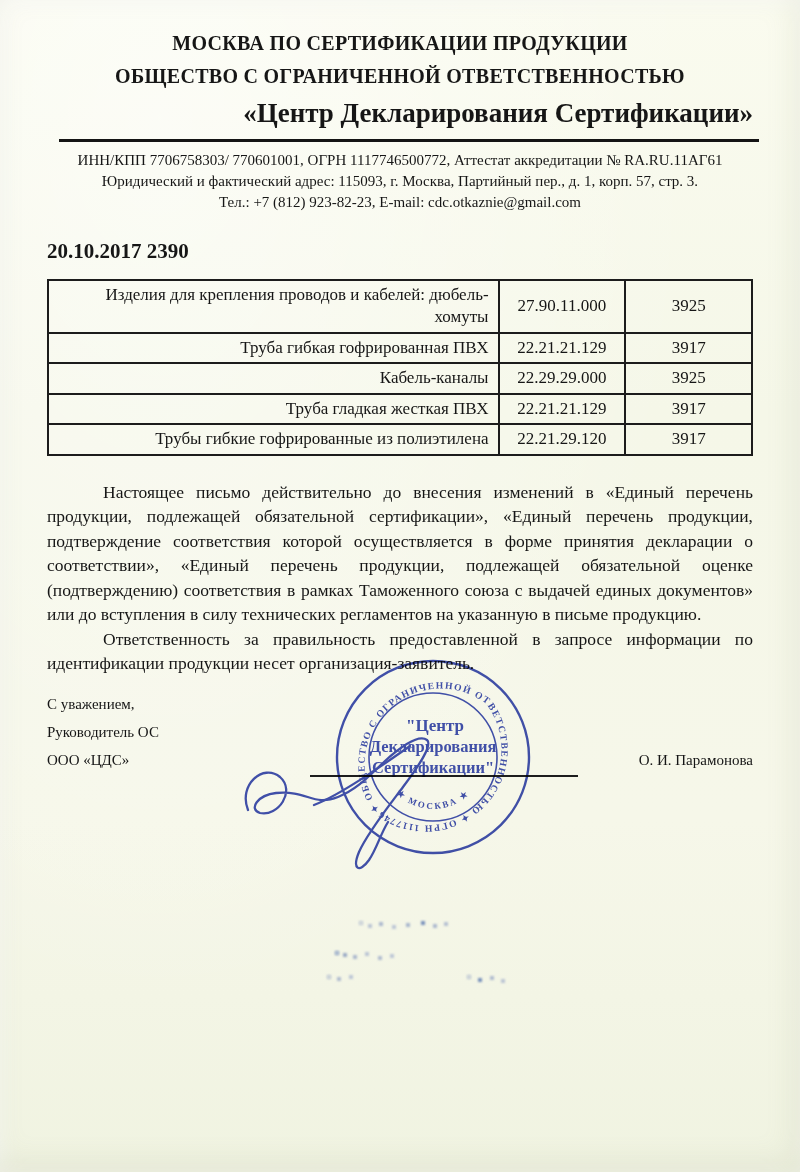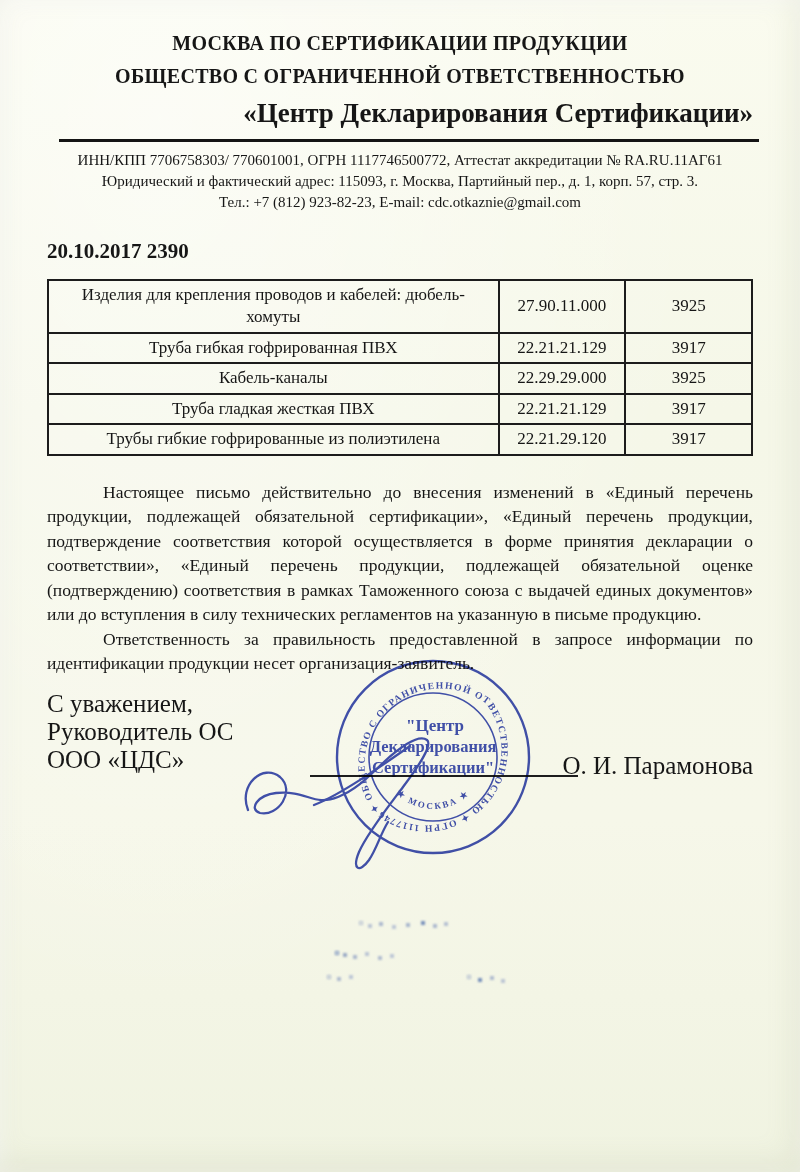--- a/index.html
+++ b/index.html
@@ -25,33 +25,33 @@
   .date-ref{ font-size:21px; font-weight:bold; margin-top:26px; }
 
   table.products{
     border-collapse:collapse;
     width:706px;
     margin-top:15px;
     font-size:17px;
   }
   table.products, table.products td{ border:2px solid #1c1c1c; }
   table.products td{ padding:3px 9px; line-height:1.32; }
-  td.c-name{ width:64%; text-align:center; }
+  td.c-name{ width:64%; text-align:right; }
   td.c-code{ width:18%; text-align:center; white-space:nowrap; }
   td.c-tnved{ width:18%; text-align:center; white-space:nowrap; }
 
   .body-par{
     font-size:17.5px; line-height:24.5px;
     text-align:justify; text-align-last:left;
     text-indent:56px;
     margin:0;
   }
   .body-par.first{ margin-top:24px; }
 
-  .sig-block{ position:relative; height:160px; margin-top:14px; font-size:25px;font-family:Liberation Serif, serif; }
+  .sig-block{ position:relative; height:160px; margin-top:14px; font-size:15px;font-family:Liberation Serif, serif; }
   .sig-left div{ line-height:28px; }
   .sig-line{ position:absolute; left:263px; top:85px; width:268px; border-bottom:2px solid #1d1d1d; }
   .sig-name{ position:absolute; right:0; top:62px; }
 
   .stamp-wrap{
     position:absolute; left:218px; top:645px; width:345px; height:250px;
     mix-blend-mode:multiply; pointer-events:none;
   }
   .stamp-wrap svg{ opacity:.9; }
 

